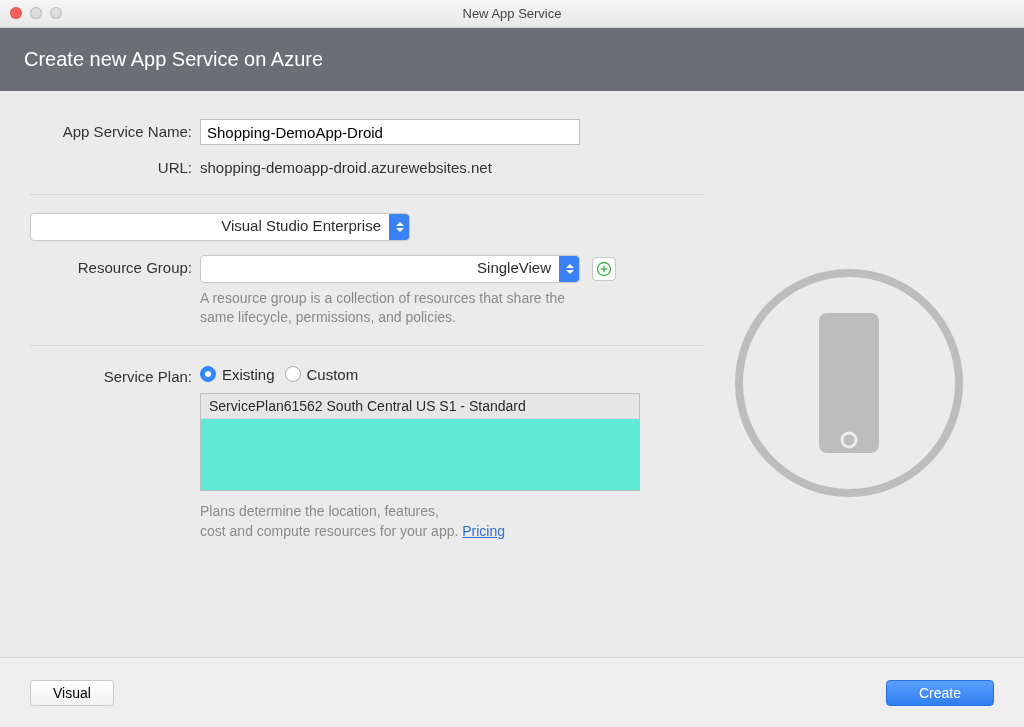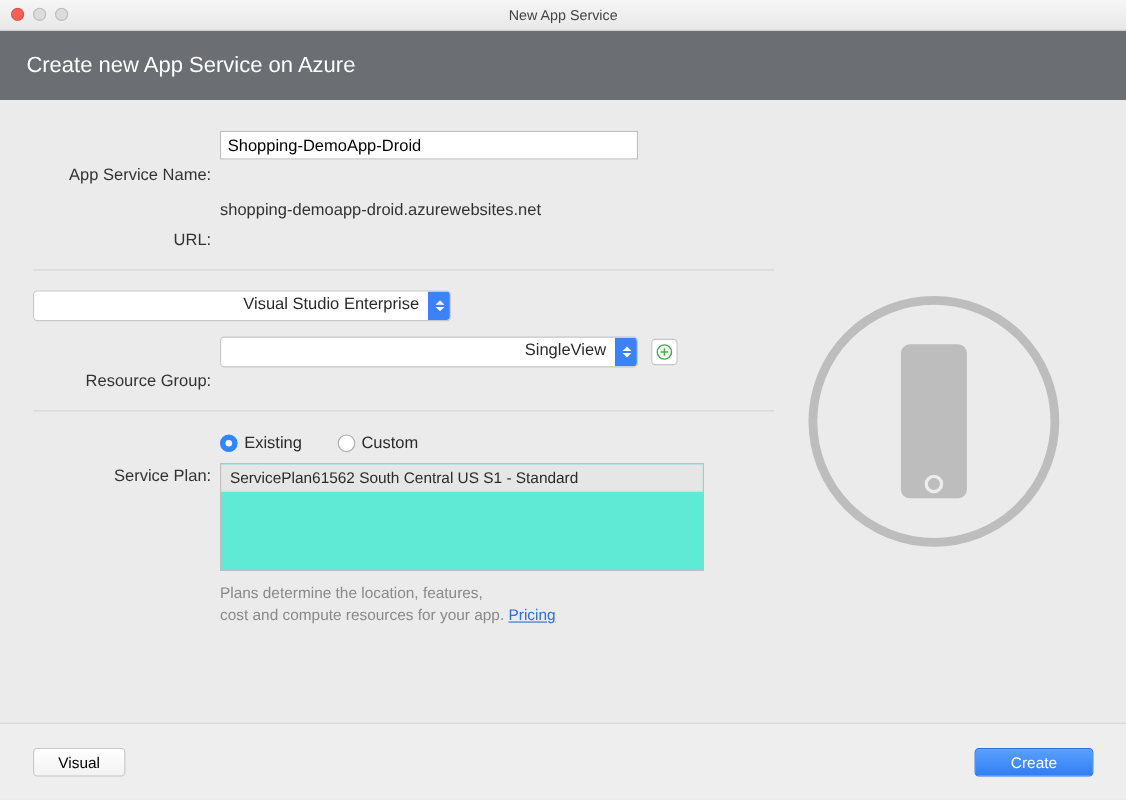--- a/index.html
+++ b/index.html
@@ -9,34 +9,34 @@
   .traffic { display: flex; gap: 8px; position: absolute; left: 10px; top: 7px; }
   .dot { width: 12px; height: 12px; border-radius: 50%; border: 0.5px solid rgba(0,0,0,0.15); }
   .dot.red { background: #ff5f57; }
   .dot.gray { background: #dcdcdc; }
   .titlebar-title { flex: 1; text-align: center; font-size: 13px; color: #444; }
   .header { background: #6b6f73; color: #fff; padding: 20px 24px; font-size: 20px; font-weight: 400; }
   .body { flex: 1; display: flex; padding: 28px 30px 10px 30px; background: #ebebeb; }
   .form-col { flex: 1; }
   .illus-col { width: 290px; display: flex; align-items: center; justify-content: center; }
   .row { display: flex; align-items: flex-start; margin-bottom: 10px; }
-  .label { width: 170px; text-align: right; padding-right: 8px; padding-top: 4px; font-size: 15px; color: #333; margin-top: 28px; }
+  .label { width: 170px; text-align: right; padding-right: 8px; padding-top: 4px; font-size: 15px; color: #333; }
   .field { flex: 1; }
   .text-input { width: 380px; height: 26px; border: 1px solid #bfbfbf; background: #fff; padding: 2px 6px; font-size: 15px; }
   .url-val { font-size: 15px; padding-top: 4px; color: #333; }
   .section-divider { border: none; border-top: 1px solid #d6d6d6; margin: 18px 0 18px 0; }
   .select-wrap { display: inline-flex; width: 380px; height: 28px; border: 1px solid #c8c8c8; border-radius: 4px; background: #fff; overflow: hidden; vertical-align: middle; text-align: right; }
   .select-text { flex: 1; padding: 3px 8px; font-size: 15px; }
   .select-btn { width: 20px; background: #3b82f6; display: flex; flex-direction: column; align-items: center; justify-content: center; border-left: 1px solid #3b82f6; border-radius: 0 3px 3px 0; }
   .select-btn .caret { width: 0; height: 0; border-left: 4px solid transparent; border-right: 4px solid transparent; }
   .select-btn .caret.up { border-bottom: 4px solid #fff; margin-bottom: 2px; }
   .select-btn .caret.down { border-top: 4px solid #fff; }
   .add-btn { display: inline-flex; width: 24px; height: 24px; border: 1px solid #c7c7c7; border-radius: 4px; background: #fff; align-items: center; justify-content: center; margin-left: 8px; vertical-align: middle; cursor: pointer; }
   .helper { color: #8a8a8a; font-size: 14px; margin-top: 6px; max-width: 400px; line-height: 1.35; }
-  .radio-group { display: flex; gap: 32px; align-items: center; padding-top: 2px; }
+  .radio-group { display: flex; gap: 10px; align-items: center; padding-top: 2px; }
   .radio-item { display: flex; align-items: center; gap: 6px; font-size: 15px; cursor: pointer; }
   .radio-circle { width: 16px; height: 16px; border-radius: 50%; border: 1px solid #aaa; background: #fff; display: inline-flex; align-items: center; justify-content: center; }
   .radio-circle.checked { background: #2f86ff; border-color: #2f86ff; }
   .radio-circle.checked .radio-dot { width: 6px; height: 6px; background: #fff; border-radius: 50%; }
   .plan-list { margin-top: 10px; width: 440px; height: 98px; border: 1px solid #bfbfbf; background: #5eead4; overflow: auto; }
   .plan-item { background: #e6e6e6; padding: 4px 8px; font-size: 14px; border-bottom: 1px solid #dcdcdc; }
   .plan-helper { margin-top: 10px; color: #8a8a8a; font-size: 14px; line-height: 1.45; }
   .plan-helper a { color: #2f6fd6; text-decoration: underline; }
   .footer { height: 70px; border-top: 1px solid #d4d4d4; background: #eeeeee; display: flex; align-items: center; padding: 0 30px; }
   .btn { height: 26px; padding: 0 22px; border-radius: 4px; font-size: 14px; border: 1px solid #c8c8c8; background: linear-gradient(#fff, #f2f2f2); cursor: pointer; }
@@ -101,20 +101,21 @@
                 <span class="caret down"></span>
             </div>
           </div>
           <div class="add-btn">
             <svg class="plus-ic" viewBox="0 0 16 16">
               <circle cx="8" cy="8" r="6.5" fill="none" stroke="#3cb043" stroke-width="1.3"></circle>
               <line x1="8" y1="4.5" x2="8" y2="11.5" stroke="#3cb043" stroke-width="1.3"></line>
               <line x1="4.5" y1="8" x2="11.5" y2="8" stroke="#3cb043" stroke-width="1.3"></line>
             </svg>
           </div>
+          <div class="helper">A resource group is a collection of resources that share the same lifecycle, permissions, and policies.</div>
         </div>
       </div>
 
       <hr class="section-divider">
 
       <div class="row">
         <div class="label">Service Plan:</div>
         <div class="field">
           <div class="radio-group">
             <div class="radio-item">

